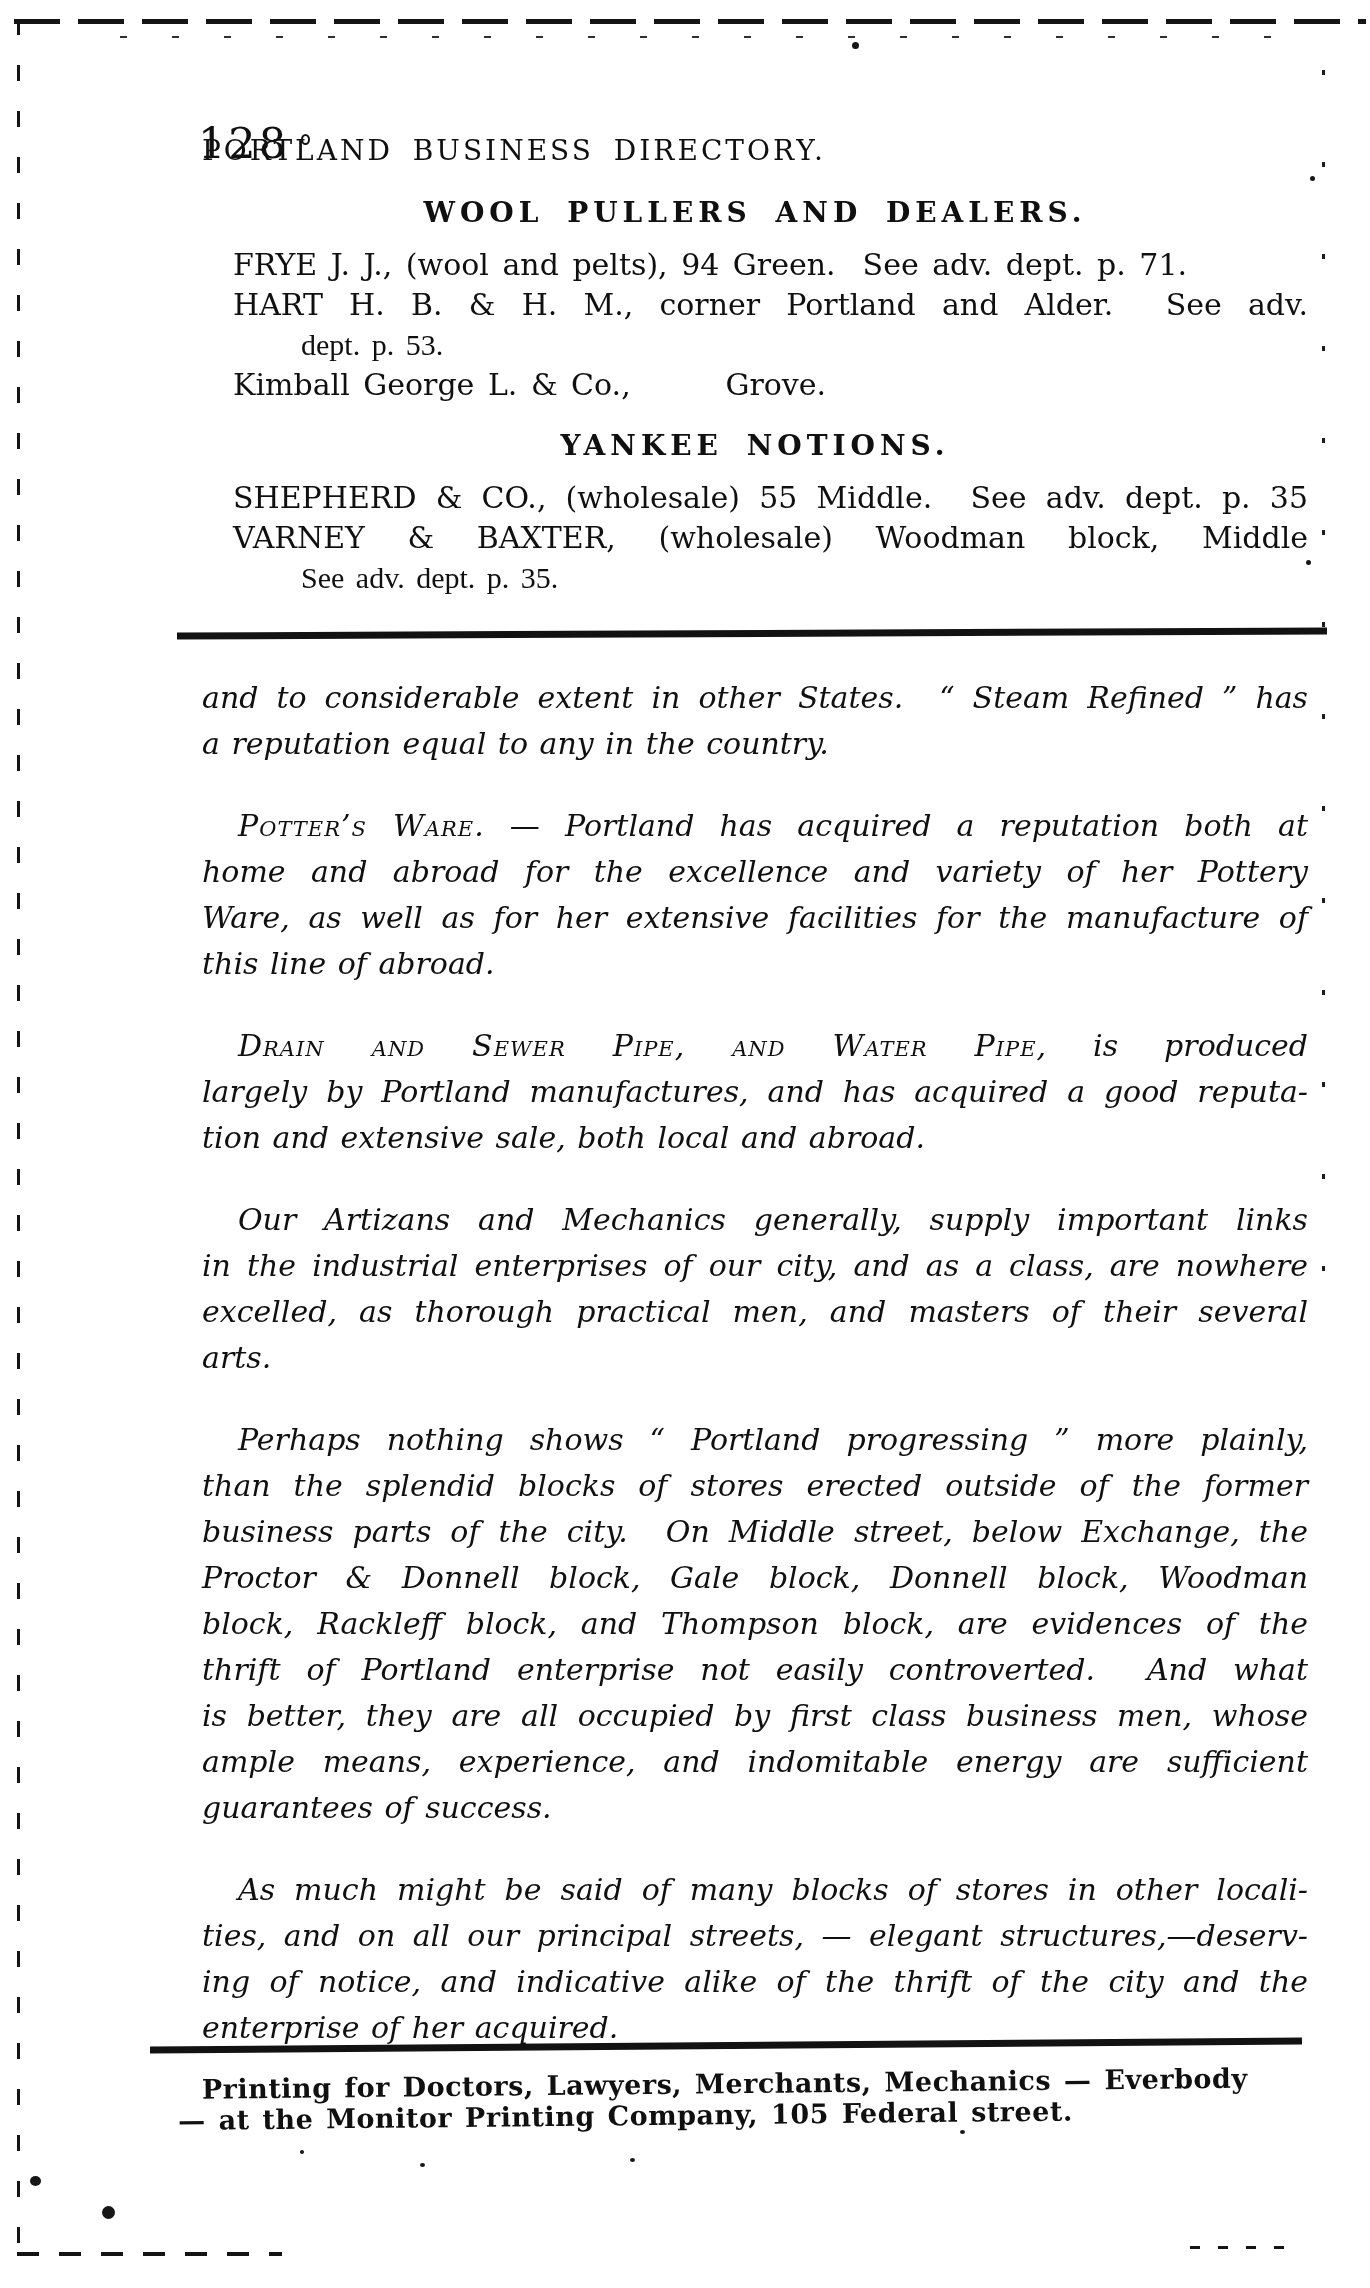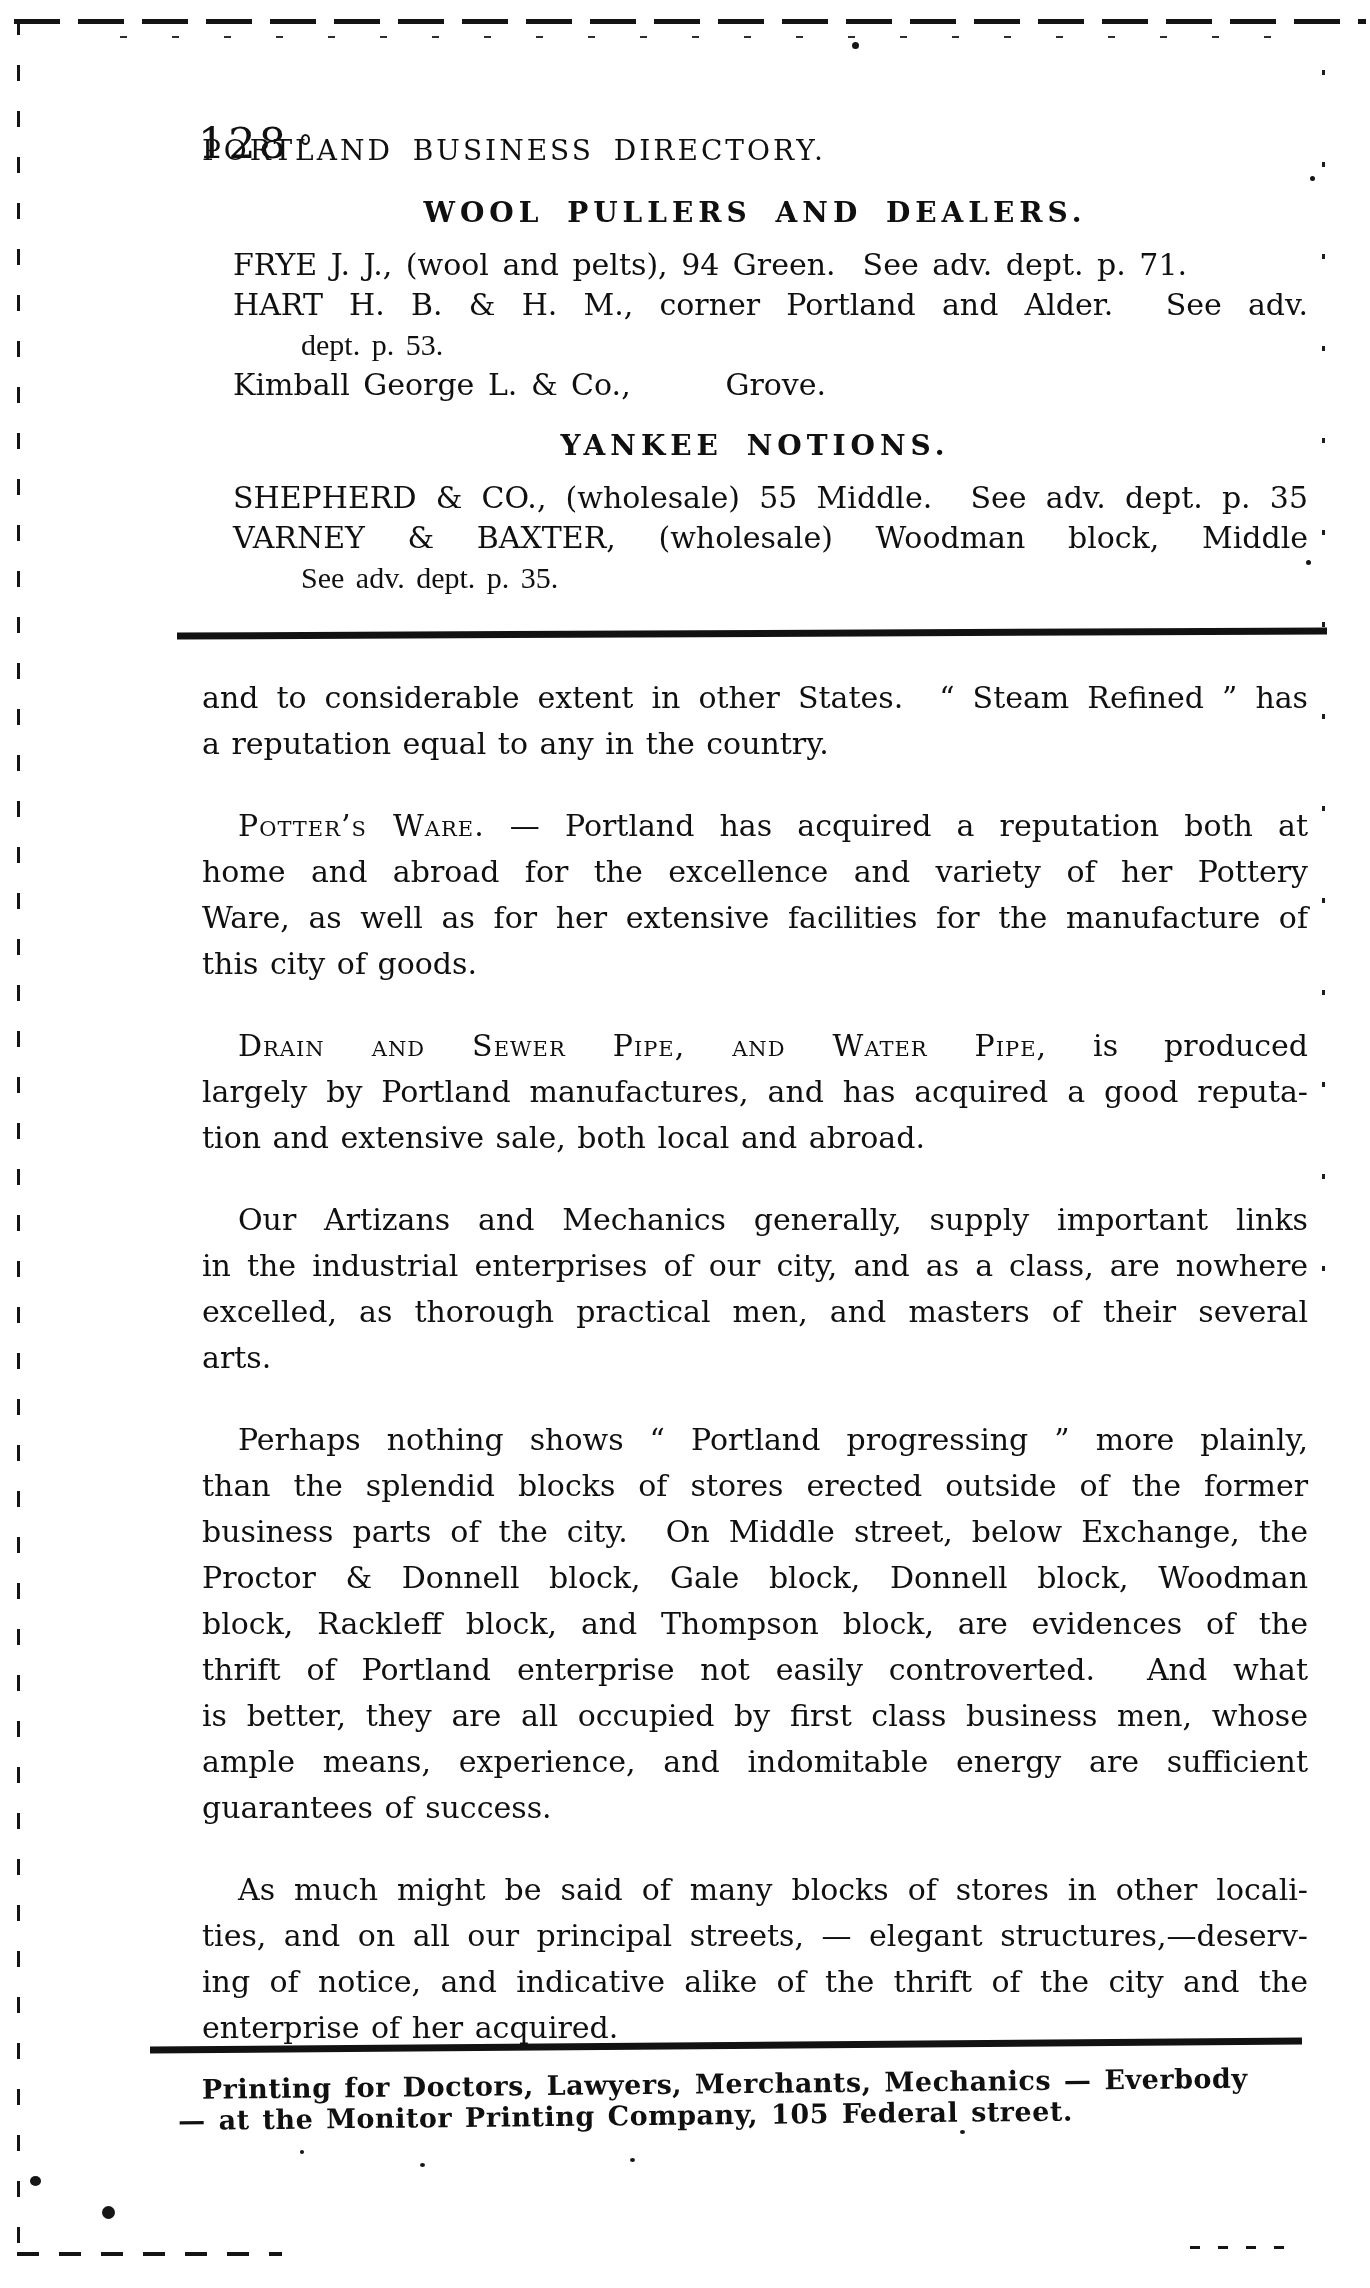--- a/index.html
+++ b/index.html
@@ -30,21 +30,21 @@
              word-spacing:8px; padding-top:12px; }
   .sec-heading { text-align:center; font-weight:bold; font-size:28px; letter-spacing:5px;
              word-spacing:9px; margin:24px 0 16px; }
   .entry   { font-size:30px; line-height:40px; word-spacing:4px;margin-left:31px; }
   .entry-line { white-space:pre-wrap; }
   .entry-line.cont { padding-left:68px;font-family:Liberation Serif, serif; }
   .just    { text-align:justify; text-align-last:justify; }
   .rule    { border:none; height:7px; background:#121212; margin:32px 0 0 -25px;
              width:1150px; transform:rotate(-0.25deg); }
   .bodytext { margin-top:38px; font-size:30px; line-height:46px; word-spacing:2px; }
-  .para    { margin-bottom:27px; }
+  .para    { margin-bottom:27px;font-style:italic; }
   .bline.first { text-indent:36px;margin-top:36px; }
   .sc      { font-variant:small-caps; letter-spacing:1px; }
   .rule2   { position:absolute; left:150px; top:2042px; width:1152px; height:7px;
              background:#121212; transform:rotate(-0.45deg); }
   .pfooter { position:absolute; left:178px; top:2068px; width:1130px; font-weight:bold;
              font-size:27px; line-height:31px; letter-spacing:0.5px; word-spacing:3px;
              transform:rotate(-0.6deg); }
   .pfooter .l1 { text-indent:24px; }
   
   .speck { position:absolute; background:#161616; border-radius:50%; }
@@ -92,21 +92,21 @@
 
   <div class="bodytext" id="bodytext">
       <div class="para">
         <div class="bline just">and to considerable extent in other States.&nbsp; “ Steam Refined ” has</div>
         <div class="bline lastline">a reputation equal to any in the country.</div>
       </div>
       <div class="para">
         <div class="bline just first"><span class="sc">Potter’s Ware.</span> — Portland has acquired a reputation both at</div>
         <div class="bline just">home and abroad for the excellence and variety of her Pottery</div>
         <div class="bline just">Ware, as well as for her extensive facilities for the manufacture of</div>
-        <div class="bline lastline">this city of goods.</div>
+        <div class="bline lastline">this line of abroad.</div>
       </div>
       <div class="para">
         <div class="bline just first"><span class="sc">Drain and Sewer Pipe, and Water Pipe,</span> is produced</div>
         <div class="bline just">largely by Portland manufactures, and has acquired a good reputa-</div>
         <div class="bline lastline">tion and extensive sale, both local and abroad.</div>
       </div>
       <div class="para">
         <div class="bline just first">Our Artizans and Mechanics generally, supply important links</div>
         <div class="bline just">in the industrial enterprises of our city, and as a class, are nowhere</div>
         <div class="bline just">excelled, as thorough practical men, and masters of their several</div>

